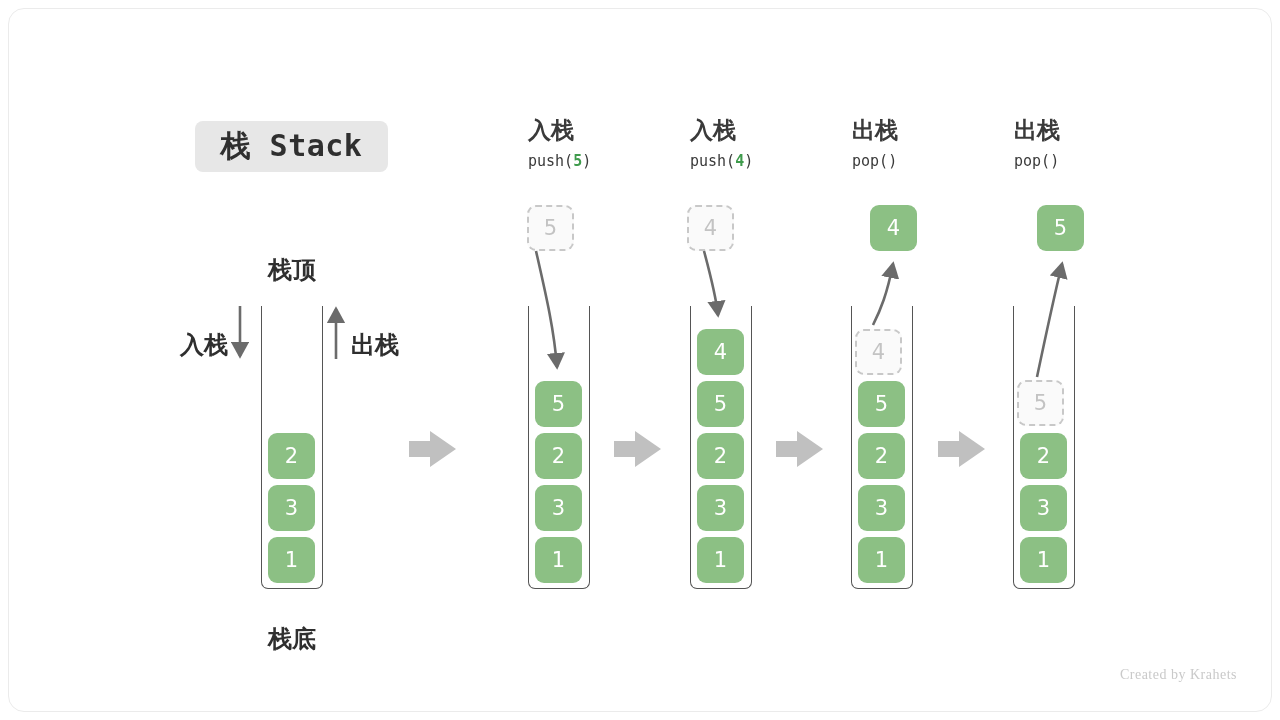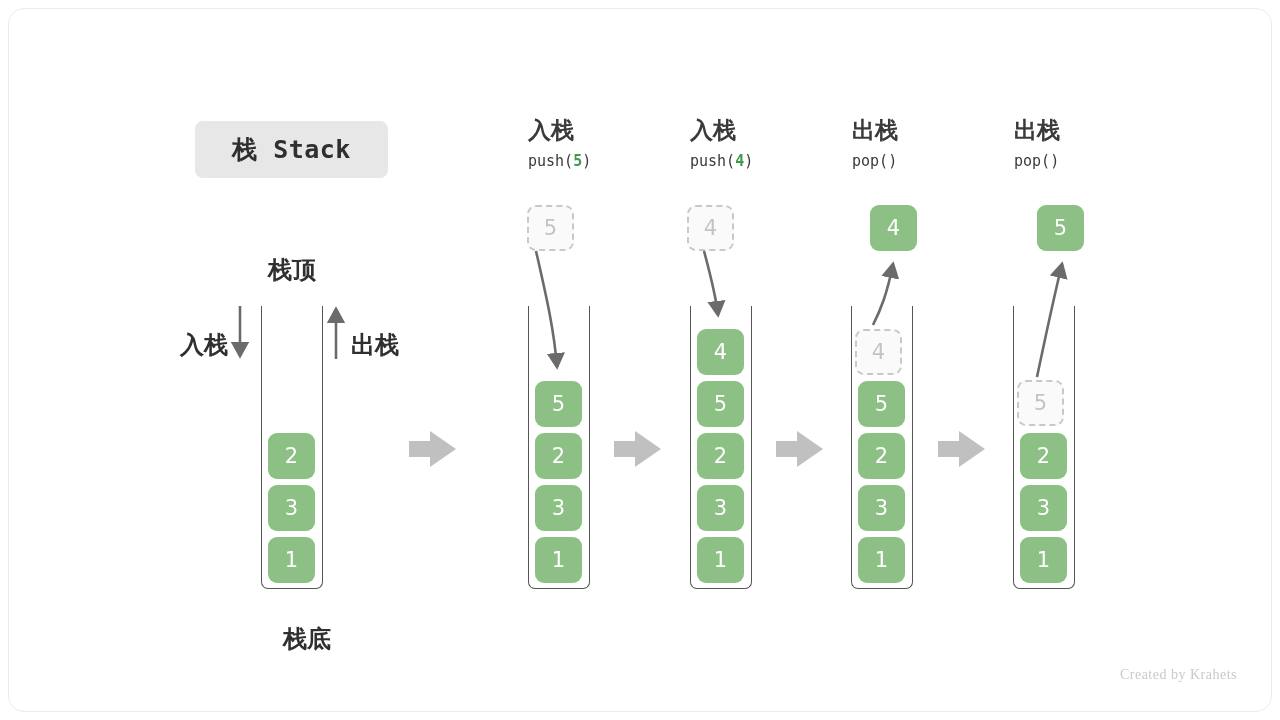--- a/index.html
+++ b/index.html
@@ -25,28 +25,28 @@
     box-sizing: border-box;
     overflow: hidden;
   }
 
   
   .title-pill {
     position: absolute;
     left: 186px;
     top: 112px;
     width: 193px;
-    height: 57px;
+    height: 51px;
     background: #e7e7e7;
     border-radius: 8px;
     display: flex;
     align-items: center;
     justify-content: center;
     font-family: "DejaVu Sans Mono", "Liberation Mono", monospace;
-    font-size: 25px;
+    font-size: 30px;
     font-weight: bold;
     color: #2f2f2f;
     letter-spacing: 0.5px;
   }
 
   
   .col-head {
     position: absolute;
     text-align: left;
     color: #3a3a3a;
@@ -134,21 +134,21 @@
   }
 </style>
 </head>
 <body>
 
 <div class="card">
 
   <div class="title-pill">栈 Stack</div>
 
   <div class="lbl" style="left:259px; top:245px;">栈顶</div>
-  <div class="lbl" style="left:259px; top:614px;margin-left:15px;">栈底</div>
+  <div class="lbl" style="left:259px; top:614px;">栈底</div>
   <div class="lbl" style="left:171px; top:320px;">入栈</div>
   <div class="lbl" style="left:342px; top:320px;">出栈</div>
 
   <div class="stack-box" style="left:252px; top:297px; width:62px; height:283px;"></div>
   <div class="cell" style="left:259px; top:424px;">2</div>
   <div class="cell" style="left:259px; top:476px;">3</div>
   <div class="cell" style="left:259px; top:528px;">1</div>
 
   <div class="col-head" style="left:519px; top:106px;">
     <div class="line1">入栈</div>

